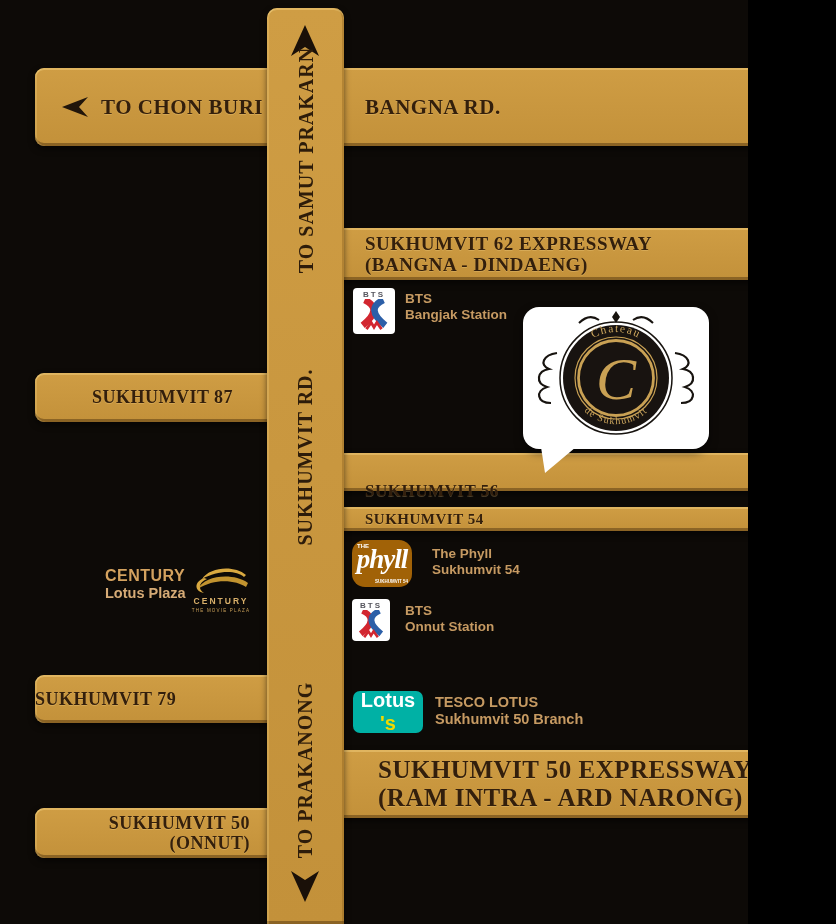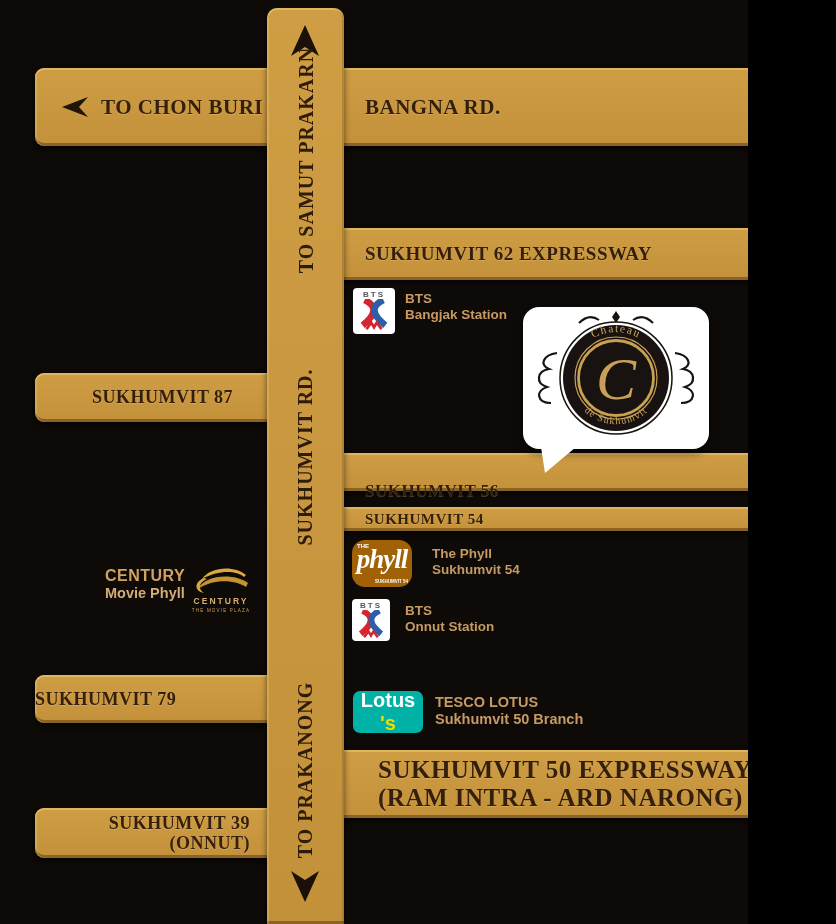--- a/index.html
+++ b/index.html
@@ -62,20 +62,21 @@
     <span class="rtext" style="font-size:21px;">TO CHON BURI</span>
   </div>
 
   <div class="road h" style="left:320px;top:68px;width:482px;height:78px;">
     <span class="rtext" style="font-size:21px;margin-left:45px;">BANGNA RD.</span>
   </div>
 
   <div class="road h" style="left:320px;top:228px;width:482px;height:52px;">
     <div class="rtext two-line" style="font-size:19px;margin-left:45px;">
       <div>SUKHUMVIT 62 EXPRESSWAY</div>
+      <div>(BANGNA - DINDAENG)</div>
     </div>
   </div>
 
   <div class="road h" style="left:35px;top:373px;width:255px;height:49px;justify-content:center;">
     <span class="rtext" style="font-size:18px;">SUKHUMVIT 87</span>
   </div>
 
   <div class="road h" style="left:320px;top:453px;width:482px;height:38px;">
     <span class="rtext" style="font-size:17px;margin-left:45px;margin-top:38px;">SUKHUMVIT 56</span>
   </div>
@@ -90,21 +91,21 @@
 
   <div class="road h" style="left:320px;top:750px;width:482px;height:68px;">
     <div class="rtext two-line" style="font-size:25px;margin-left:58px;">
       <div>SUKHUMVIT 50 EXPRESSWAY</div>
       <div>(RAM INTRA - ARD NARONG)</div>
     </div>
   </div>
 
   <div class="road h" style="left:35px;top:808px;width:255px;height:50px;justify-content:flex-end;">
     <div class="rtext two-line" style="font-size:18px;margin-right:40px;text-align:right;">
-      <div>SUKHUMVIT 39</div>
+      <div>SUKHUMVIT 50</div>
       <div>(ONNUT)</div>
     </div>
   </div>
 
   <div class="road v" style="left:267px;top:8px;width:77px;height:916px;"></div>
 
   <svg class="arrow" style="left:290px;top:25px;" width="30" height="32" viewBox="0 0 30 32">
     <polygon points="15,0 29,31 15,22 1,31" fill="#1a1008"></polygon>
   </svg>
   <svg class="arrow" style="left:290px;top:870px;" width="30" height="32" viewBox="0 0 30 32">
@@ -163,21 +164,21 @@
     <span class="phyll-word">phyll</span>
     <span class="phyll-sub">SUKHUMVIT 54</span>
   </div>
   <div class="lm-label" style="left:432px;top:546px;">
     <div>The Phyll</div>
     <div>Sukhumvit 54</div>
   </div>
 
   <div class="century-label" style="left:105px;top:567px;">
     <div class="century-l1">CENTURY</div>
-    <div class="century-l2">Movie Phyll</div>
+    <div class="century-l2">Lotus Plaza</div>
   </div>
   <svg class="century-logo" style="left:190px;top:563px;" width="62" height="52" viewBox="0 0 62 52">
     <path d="M56,12 C44,2 20,4 12,16 C28,7 46,7 54,14 Z" fill="#d9a940"></path>
     <path d="M58,20 C42,9 14,13 8,26 C24,15 46,17 56,24 Z" fill="#c2932f"></path>
     <path d="M14,15 C4,19 4,28 14,30 C8,26 8,20 17,16 Z" fill="#d9a940"></path>
     <text x="31" y="41" font-size="8.5" letter-spacing="2" text-anchor="middle" fill="#d9b06a" font-family="Liberation Sans, sans-serif" font-weight="bold">CENTURY</text>
     <text x="31" y="49" font-size="4.5" letter-spacing="1.2" text-anchor="middle" fill="#caa15a" font-family="Liberation Sans, sans-serif">THE MOVIE PLAZA</text>
   </svg>
 
   <div class="bts-icon" style="left:352px;top:599px;width:38px;height:42px;">

